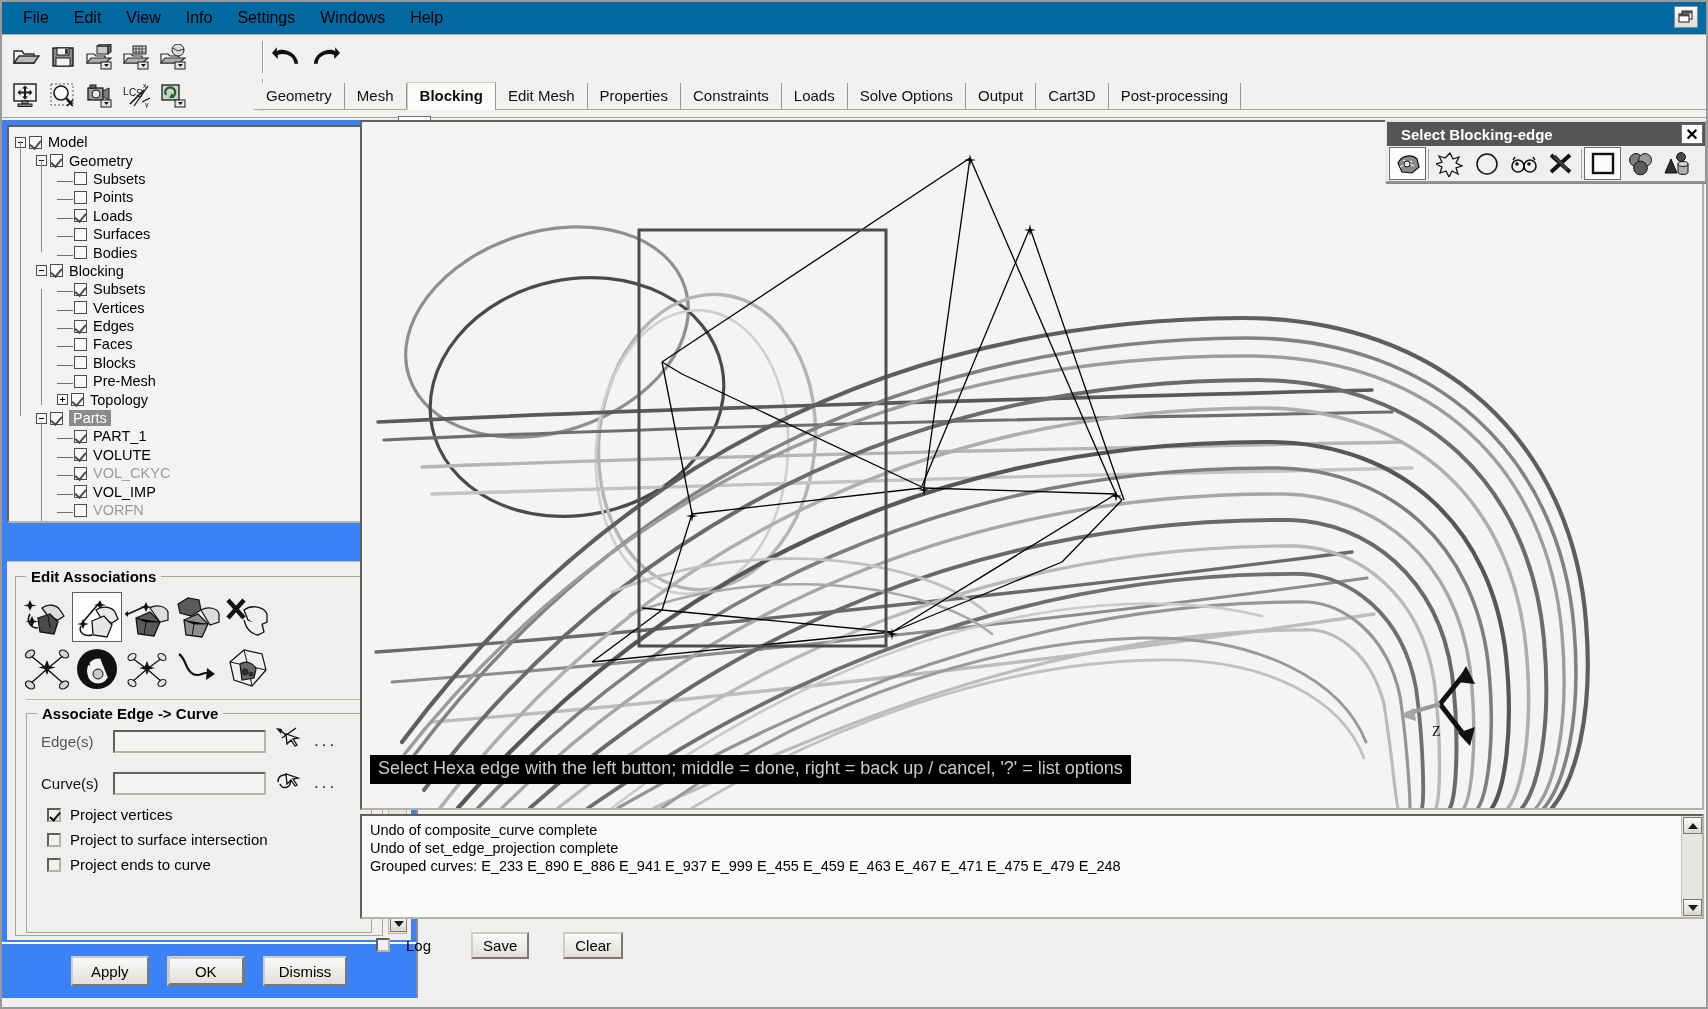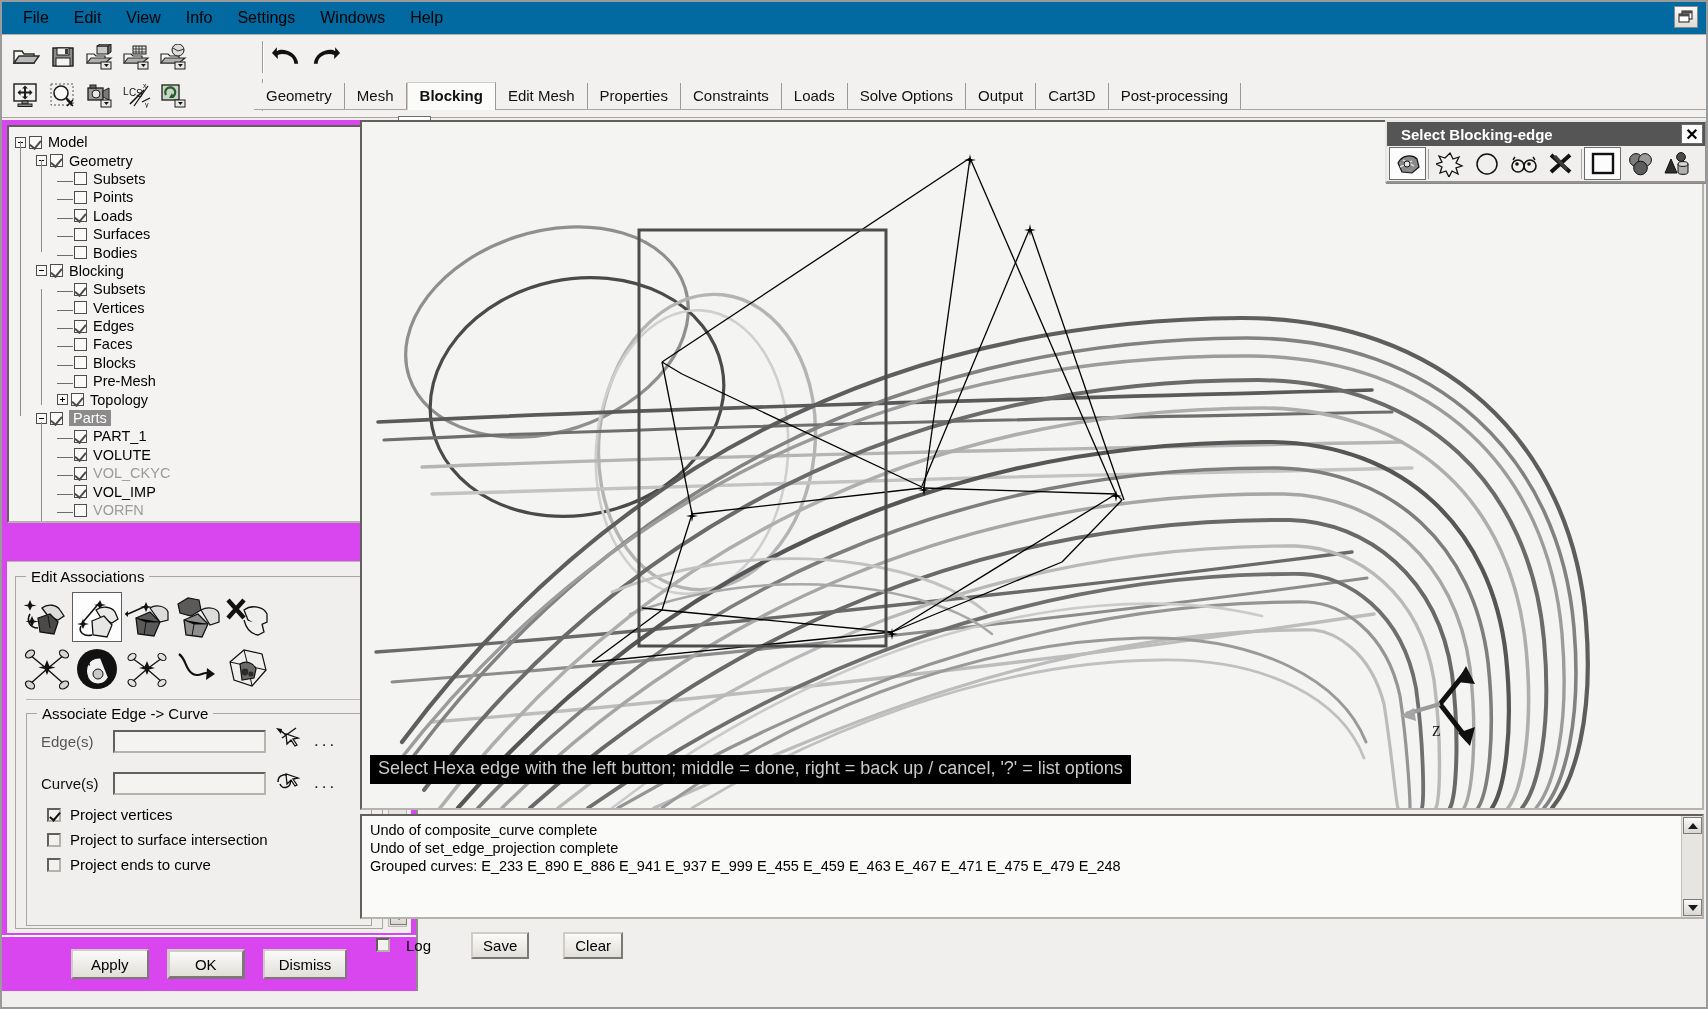--- a/index.html
+++ b/index.html
@@ -91,22 +91,22 @@
   }
   .tabicons {
     position: absolute; left: 256px; top: 76px; height: 40px;
     display: flex; align-items: center;
   }
   .tabicons .tbtn { width: 33px; height: 33px; }
   .tabicons .tbtn.sel { border: 1px solid #6e6e6e; background: #fdfdfd; }
 
   
   .leftpanel {
-    position: absolute; left: 0; top: 118px; width: 416px; bottom: 16px;
-    background: #d946ef;
+    position: absolute; left: 0; top: 118px; width: 416px; bottom: 9px;
+    background: #3b82f6;
     border-right: 2px solid #8e8b86;
   }
   .tree-wrap {
     position: absolute; left: 5px; top: 5px; right: 5px; height: 398px;
     background: #f4f3f1;
     border: 2px inset #b6b3ad;
     overflow: hidden;
   }
   .tree-inner {
     position: absolute; left: 0; top: 0; right: 19px; bottom: 0;
@@ -191,21 +191,21 @@
     border-top: 1px solid #bbb8b2;
     overflow: hidden;
   }
   .group {
     position: absolute; left: 8px; top: 14px; right: 28px; bottom: 4px;
     border: 1px solid #a9a6a0;
   }
   .group-title {
     position: absolute; left: 10px; top: -9px;
     background: #f0efed; padding: 0 5px;
-    font-size: 15px; font-weight: normal; color: #000;
+    font-size: 15px; font-weight: bold; color: #000;
   }
   .assoc-icons {
     position: absolute; left: 6px; top: 14px; right: 4px;
   }
   .assoc-row { display: flex; align-items: center; height: 52px; }
   .abtn {
     width: 50px; height: 50px;
     display: flex; align-items: center; justify-content: center;
     border: 1px solid transparent;
   }

